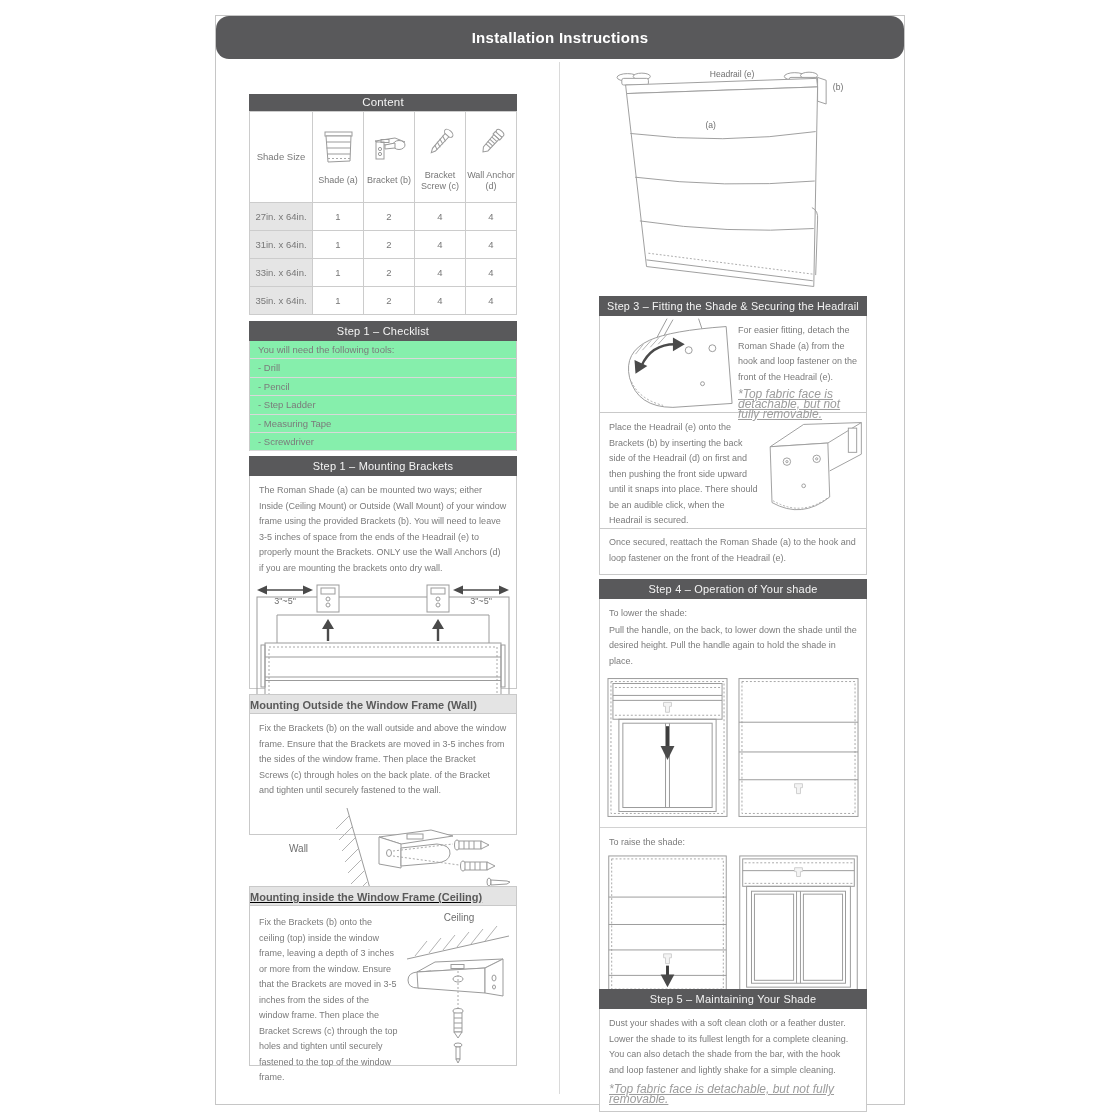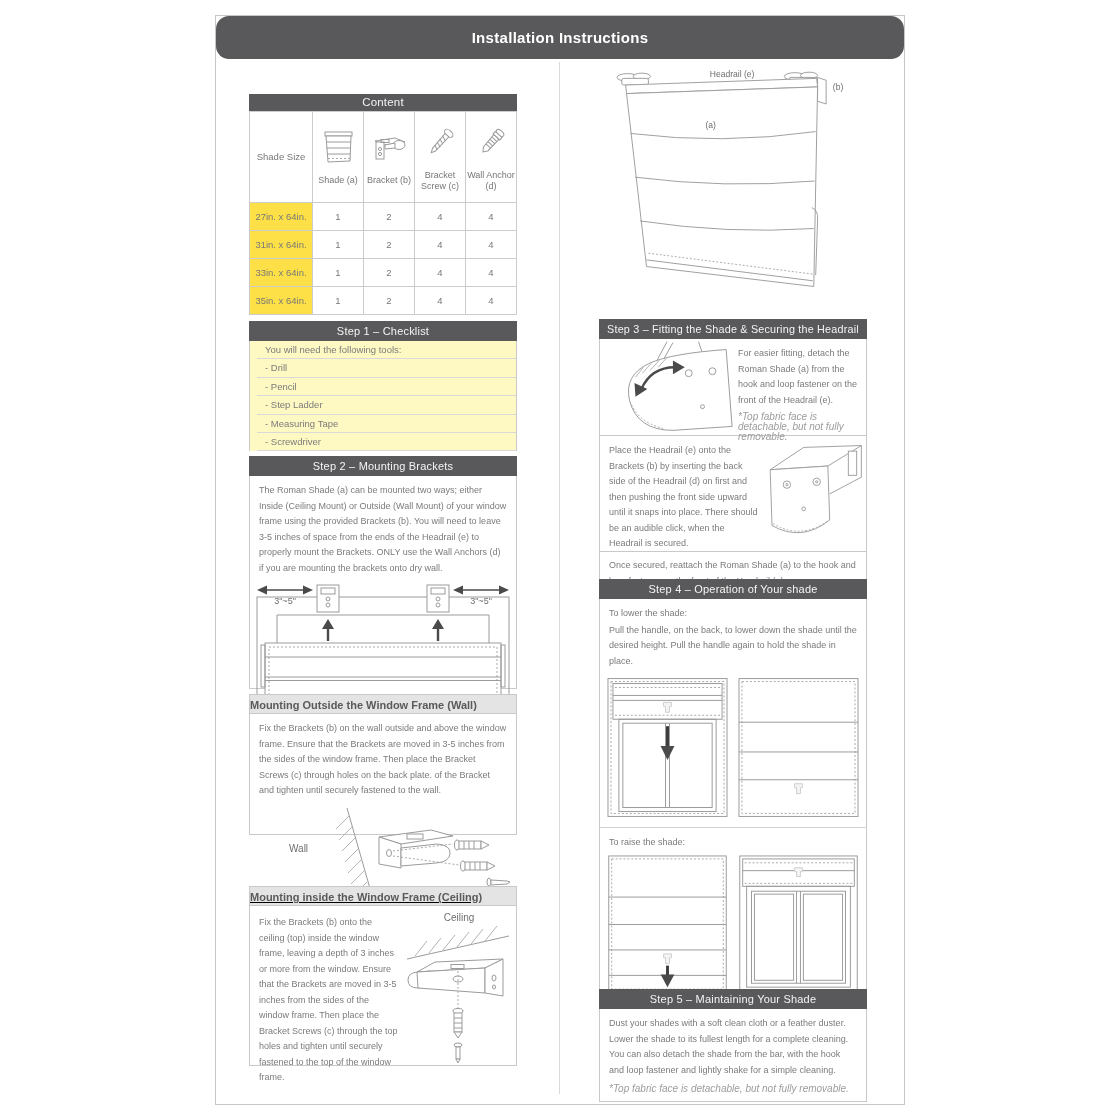--- a/index.html
+++ b/index.html
@@ -11,33 +11,33 @@
         color:#fff;text-align:center;line-height:43px;font-size:15px;font-weight:600;letter-spacing:.3px;border-radius:13px;}
   .col-divider{position:absolute;left:343px;top:46px;width:1px;height:1032px;background:#dadada;}
   .sec{position:absolute;width:268px;box-sizing:border-box;}
   .bar{background:#59595b;color:#f4f4f4;text-align:center;font-size:11px;height:20px;
        line-height:20px;font-weight:400;letter-spacing:.2px;}
   .bar--long{font-size:10.8px;}
   .subbar{background:#e4e4e4;color:#5a5a5a;font-size:11px;font-weight:700;
        height:20px;line-height:20px;border:1px solid #c9c9c9;box-sizing:border-box;}
   .box{border:1px solid #c9c9c9;border-top:none;background:#fff;box-sizing:border-box;position:relative;}
   .para{font-size:9px;color:#7b7b7b;line-height:15.5px;padding:7px 9px 3px 9px;text-align:left;}
-  .note{font-style:italic;font-size:10px;color:#9c9c9c;line-height:10px;padding:3px 9px 7px 9px;}
+  .note{font-style:italic;font-size:12px;color:#9c9c9c;line-height:10px;padding:3px 9px 7px 9px;text-decoration:underline;}
   
   table.ct{width:268px;border-collapse:collapse;table-layout:fixed;background:#fff;}
   table.ct td{border:1px solid #cccccc;text-align:center;vertical-align:middle;
        color:#777;font-size:9.5px;padding:0;}
   td.sizehead{width:62px;font-size:10px;line-height:20px;background:#fff;}
   td.iconhead{height:90px;}
-  td.sizecell{background:#fde047;height:27px;font-size:9px;}
+  td.sizecell{background:#e5e5e5;height:27px;font-size:9px;}
   .icolabel{display:block;font-size:9px;line-height:10.5px;color:#777;margin-top:3px;}
   
   .chk-row{border-bottom:1px solid #d9d9d9;font-size:9.5px;color:#7b7b7b;height:17.4px;
        line-height:17.4px;padding-left:8px;text-align:left;}
-  .chk-wrap{border-left:1px solid #c9c9c9;border-right:1px solid #c9c9c9;background:#fef9c3;padding-left:7px;}
+  .chk-wrap{border-left:1px solid #c9c9c9;border-right:1px solid #c9c9c9;background:#86efac;}
   
   .s3row{display:flex;border-left:1px solid #c9c9c9;border-right:1px solid #c9c9c9;
        border-bottom:1px solid #c9c9c9;background:#fff;box-sizing:border-box;}
   .s3txt{font-size:9px;color:#7b7b7b;line-height:15.5px;text-align:left;}
   
   .wpair{display:flex;gap:8px;padding:2px 6px 6px 6px;}
   .wbox{width:123px;height:100%;}
   
   .k{stroke:#9b9b9b;fill:none;stroke-width:1;}
   .kf{stroke:#9b9b9b;fill:#fff;stroke-width:1;}
@@ -153,21 +153,21 @@
       <div class="chk-row">You will need the following tools:</div>
       <div class="chk-row">- Drill</div>
       <div class="chk-row">- Pencil</div>
       <div class="chk-row">- Step Ladder</div>
       <div class="chk-row">- Measuring Tape</div>
       <div class="chk-row">- Screwdriver</div>
     </div>
   </div>
 
   <div class="sec" style="left:33px;top:440px;">
-    <div class="bar">Step 2 – Mounting Brackets</div>
+    <div class="bar">Step 1 – Mounting Brackets</div>
     <div class="box" style="height:213px;">
       <div class="para">The Roman Shade (a) can be mounted two ways; either Inside (Ceiling Mount) or Outside (Wall Mount) of your window frame using the provided Brackets (b). You will need to leave 3-5 inches of space from the ends of the Headrail (e) to properly mount the Brackets. ONLY use the Wall Anchors (d) if you are mounting the brackets onto dry wall.</div>
       <svg width="264" height="126" viewBox="0 0 264 126" style="display:block;margin:2px auto 0;">
         <line x1="12" y1="9" x2="56" y2="9" stroke="#4a4a4a" stroke-width="1.6"></line>
         <polygon class="arr" points="6,9 16,4.5 16,13.5"></polygon>
         <polygon class="arr" points="62,9 52,4.5 52,13.5"></polygon>
         <text class="dlab" x="34" y="23" text-anchor="middle">3"~5"</text>
         <line x1="208" y1="9" x2="252" y2="9" stroke="#4a4a4a" stroke-width="1.6"></line>
         <polygon class="arr" points="202,9 212,4.5 212,13.5"></polygon>
         <polygon class="arr" points="258,9 248,4.5 248,13.5"></polygon>
@@ -286,21 +286,21 @@
     <path class="kf" d="M29,30 L230,23 L226,233 L50,212 Z"></path>
     <path class="k" d="M33,72 Q130,84 228,70"></path>
     <path class="k" d="M38,118 Q132,130 227,122"></path>
     <path class="k" d="M43,164 Q135,178 226,172"></path>
     <path class="k" d="M224,150 q7,3 6,13 l-2,58"></path>
     <path class="kd" d="M52,198 L225,220"></path>
     <path class="k" d="M50,205 L225,227"></path>
     <text class="dlab" x="112" y="66">(a)</text>
   </svg>
 
-  <div class="sec" style="left:383px;top:303px;">
+  <div class="sec" style="left:383px;top:280px;">
     <div class="bar bar--long">Step 3 – Fitting the Shade &amp; Securing the Headrail</div>
     <div class="s3row" style="height:97px;">
       <svg width="138" height="95" viewBox="0 0 140 95" style="flex:0 0 138px;">
         <path class="k" d="M52,32 L68,2"></path>
         <path class="k" d="M60,28 L74,3"></path>
         <path class="k" d="M100,2 L106,20"></path>
         <path class="kf" d="M128,10 L134,88 L74,92 Q38,92 30,62 Q24,36 50,24 Q72,14 128,10 Z"></path>
         <line class="hatch" x1="44" y1="28" x2="36" y2="38"></line>
         <line class="hatch" x1="52" y1="24" x2="43" y2="34"></line>
         <line class="hatch" x1="60" y1="21" x2="51" y2="31"></line>

